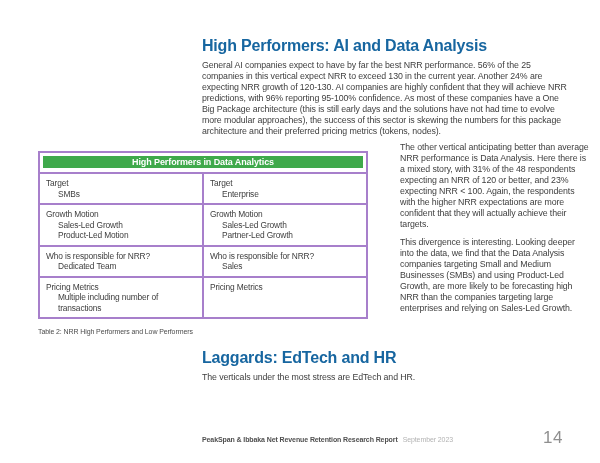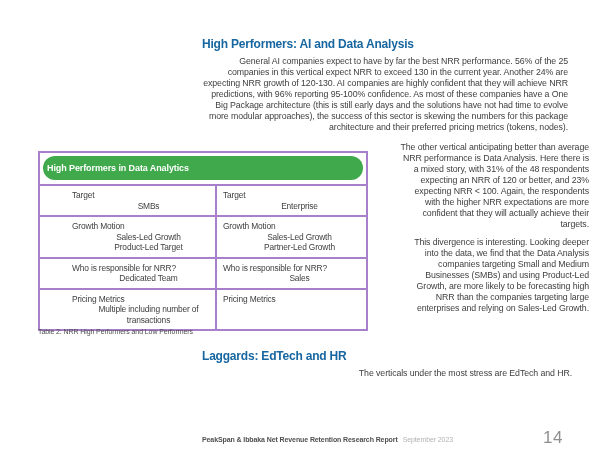--- a/index.html
+++ b/index.html
@@ -9,68 +9,67 @@
     width: 600px;
     height: 463px;
     background: #ffffff;
     font-family: "Liberation Sans", sans-serif;
     color: #3e3e3e;
     overflow: hidden;
     margin: 0 auto;
   }
   .section-title {
     color: var(--heading, #1766a0);
-    font-size: 12px;
+    font-size: 16px;
     font-weight: bold;
     letter-spacing: -0.2px;
     margin-bottom: 5px;
   }
   .body-text {
     font-size: 8.8px;
     line-height: 11px;
     color: #3e3e3e;
     letter-spacing: -0.1px;
-    text-align: right;
   }
   .intro { position: absolute; left: 202px; top: 37px; width: 366px; }
   .right-col { position: absolute; left: 400px; top: 142px; width: 189px; }
   .right-col p { margin-bottom: 7px; }
   .laggards { position: absolute; left: 202px; top: 349px; width: 370px; }
   .laggards p { margin-bottom: 10px; }
 
   
   .table-wrap {
     position: absolute;
     left: 38px; top: 151px; width: 330px;
     border: 2px solid var(--purple, #a77fcb);
     background: #ffffff;
   }
   .tbl-header { display: flex; gap: 4px; margin: 3px 3px 4px 3px; }
   .hdr {
     flex: 1;
     color: #ffffff;
     font-weight: bold;
     font-size: 9px;
-    padding: 7px 4px;
+    text-align: center;
+    padding: 1px 4px;
     letter-spacing: -0.1px;
-    border-radius: 12px;
   }
   .hdr.green { background: var(--green, #3fa94b); }
   .hdr.red   { background: var(--red, #d23b4a); }
-  .tbl-row { display: flex; border-top: 2px solid var(--purple, #a77fcb); padding-left: 26px; }
+  .tbl-row { display: flex; border-top: 2px solid var(--purple, #a77fcb); }
   .cell {
     flex: 1;
     font-size: 8.4px;
     line-height: 10.5px;
     letter-spacing: -0.15px;
     padding: 4px 2px 4px 6px;
     color: #3e3e3e;
   }
   .cell.left { border-right: 2px solid var(--purple, #a77fcb); }
-  .cell .item { padding-left: 12px; text-align: center; }
+  .cell .item { padding-left: 12px; }
   .caption {
     position: absolute;
     left: 38px; top: 328px;
     font-size: 7px;
     color: #4c4c4c;
     letter-spacing: -0.1px;
   }
 
   
   .footer-left {
@@ -113,21 +112,21 @@
       <div class="cell">
         <div>Target</div>
         <div class="item">Enterprise</div>
       </div>
     </div>
 
     <div class="tbl-row">
       <div class="cell left">
         <div>Growth Motion</div>
         <div class="item">Sales-Led Growth</div>
-        <div class="item">Product-Led Target</div>
+        <div class="item">Product-Led Motion</div>
       </div>
       <div class="cell">
         <div>Growth Motion</div>
         <div class="item">Sales-Led Growth</div>
         <div class="item">Partner-Led Growth</div>
       </div>
     </div>
 
     <div class="tbl-row">
       <div class="cell left">

